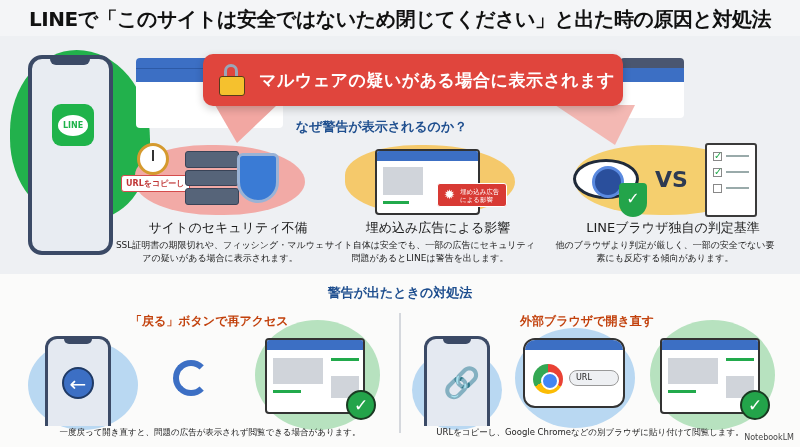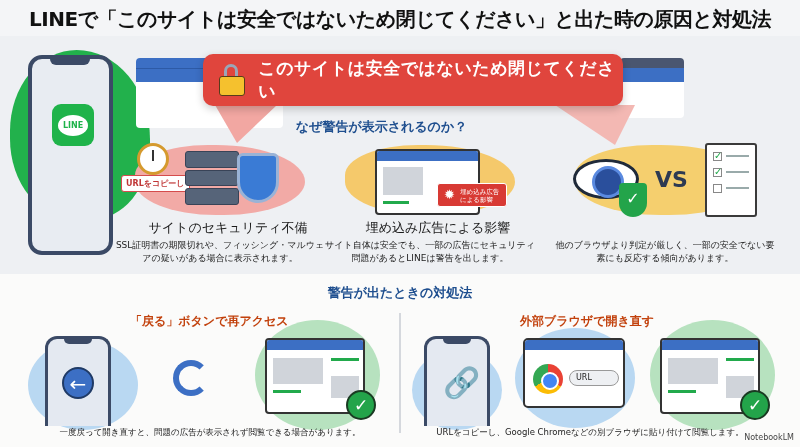--- a/index.html
+++ b/index.html
@@ -71,21 +71,21 @@
 .backbtn{position:absolute;left:14px;top:28px;width:32px;height:32px;border-radius:50%;background:#3c6fc4;color:#fff;font-size:20px;text-align:center;line-height:30px;border:2px solid #1f3a66}
 .refresh{position:absolute;left:173px;top:360px;width:36px;height:36px;border-radius:50%;border:6px solid #3c6fc4;border-right-color:transparent}
 .wbrowser{position:absolute;top:338px;width:100px;height:76px;background:#fff;border:2px solid #333;border-radius:4px;overflow:hidden}
 .wbrowser .bar{height:10px;background:#3c6fc4}
 .wbrowser .img{position:absolute;left:6px;top:18px;width:50px;height:26px;background:#d0d4da}
 .wbrowser .img2{position:absolute;left:64px;top:36px;width:28px;height:22px;background:#d0d4da}
 .wbrowser .g{position:absolute;left:6px;top:50px;width:28px;height:3px;background:#22aa4c}
 .wbrowser .g2{position:absolute;left:64px;top:18px;width:28px;height:3px;background:#22aa4c}
 .check{position:absolute;width:30px;height:30px;border-radius:50%;background:#23a44a;border:2px solid #1a3a22;color:#fff;font-size:17px;text-align:center;line-height:27px}
 .chain{position:absolute;left:16px;top:26px;font-size:30px;color:#3c6fc4}
-.chromebr{position:absolute;left:523px;top:338px;width:102px;height:70px;background:#fff;border:2px solid #333;border-radius:5px;overflow:hidden}
+.chromebr{position:absolute;left:523px;top:338px;width:102px;height:70px;background:#fff;border:2px solid #333;border-radius:12px;overflow:hidden}
 .chromebr .bar{height:10px;background:#3c6fc4}
 .chromelogo{position:absolute;left:8px;top:24px;width:30px;height:30px;border-radius:50%;background:conic-gradient(#e94235 0 120deg,#fbbc05 120deg 240deg,#34a853 240deg 360deg)}
 .chromelogo::after{content:"";position:absolute;left:8px;top:8px;width:14px;height:14px;border-radius:50%;background:#4285f4;border:2px solid #fff}
 .urlbox{position:absolute;left:44px;top:30px;width:50px;height:16px;border:1px solid #999;border-radius:8px;background:#eef0f3;font-size:8px;line-height:14px;padding-left:6px;color:#222}
 .credit{position:absolute;right:6px;top:433px;font-size:8px;color:#444}
 </style>
 </head>
 <body>
 
 <div class="top"></div>
@@ -109,21 +109,21 @@
     <div class="bar2"></div>
   </div>
 
 <div class="tail"></div>
 <div class="tail2"></div>
 <div class="banner">
   <div class="lock">
       <div class="shackle"></div>
       <div class="body"></div>
     </div>
-  <span class="text">このサイトは安全ではないため閉じてください</span>
+  <span class="text">マルウェアの疑いがある場合に表示されます</span>
 </div>
 
 <div class="why">なぜ警告が表示されるのか？</div>
 
 <div class="cause c1">
   <div class="blob"></div>
   <div class="clock"></div>
   <div class="sslbadge">URLをコピーし</div>
   <div class="server">
       <div></div>
@@ -159,20 +159,21 @@
       </div>
     <div class="row">
         <span class="cb">✓</span>
         <span class="ln"></span>
       </div>
     <div class="row">
         <span class="cb"></span>
         <span class="ln"></span>
       </div>
   </div>
+  <div class="h">LINEブラウザ独自の判定基準</div>
   <div class="d">他のブラウザより判定が厳しく、一部の安全でない要素にも反応する傾向があります。</div>
 </div>
 
 <div class="sol-h">警告が出たときの対処法</div>
 <div class="divider"></div>
 
 <div class="sol-t s1">「戻る」ボタンで再アクセス</div>
 <div class="bblob" style="left:28px;top:340px;width:110px;height:90px;background:#b9d8f2"></div>
 <div class="bphone" style="left:45px">
   <div class="notch"></div>

